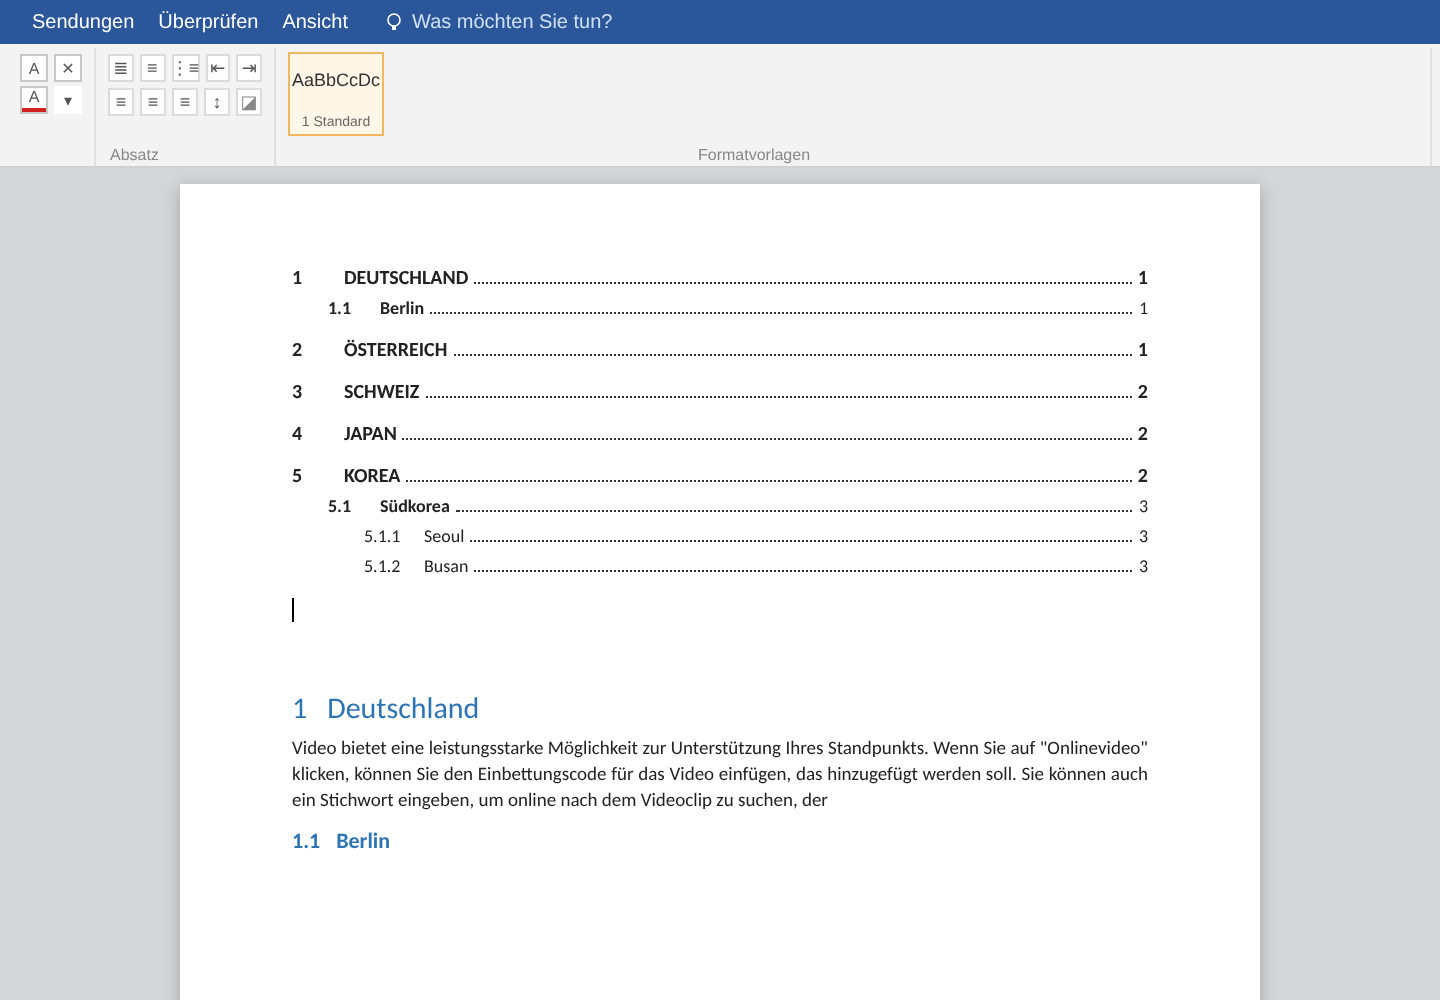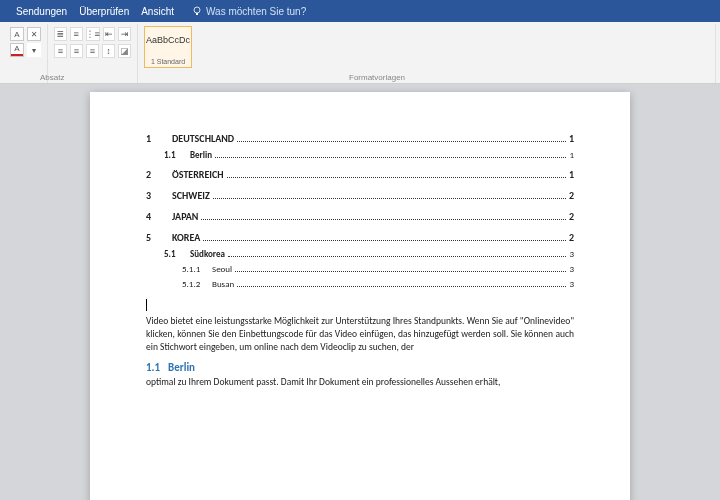--- a/index.html
+++ b/index.html
@@ -122,21 +122,21 @@
     text-overflow: ellipsis;
   }
   .group-caption {
     position: absolute;
     bottom: 1px;
     font-size: 8px;
     color: #888;
     left: 50%;
     transform: translateX(-50%);
   }
-  .group-caption.abs { left: 40px; transform: none; margin-top: 33px; }
+  .group-caption.abs { left: 55px; transform: none; margin-top: 33px; }
   .group-caption.fmt { left: 349px; transform: none; }
   
   .doc-wrap {
     position: absolute;
     top: 84px; left: 0; right: 0; bottom: 0;
     overflow: hidden;
     background: #d4d6d9;
   }
   .page {
     background: #fff;
@@ -342,19 +342,21 @@
         </div>
         <div class="toc-entry l3">
           <span class="toc-num">5.1.2</span>
           <span class="toc-title">Busan</span>
           <span class="toc-leader"></span>
           <span class="toc-page">3</span>
         </div>
       </div>
     <span class="cursor"></span>
 
+    <div class="h1">
+      <span class="num">1</span><span>Deutschland</span>
+    </div>
     <div class="body-text">Video bietet eine leistungsstarke Möglichkeit zur Unterstützung Ihres Standpunkts. Wenn Sie auf "Onlinevideo" klicken, können Sie den Einbettungscode für das Video einfügen, das hinzugefügt werden soll. Sie können auch ein Stichwort eingeben, um online nach dem Videoclip zu suchen, der</div>
     <div class="h2">
       <span class="num">1.1</span><span>Berlin</span>
     </div>
-    <div class="body-text">optimal zu Ihrem Dokument passt. Damit Ihr Dokument ein professionelles Aussehen erhält,</div>
   </div>
 </div>
 
 </body></html>

